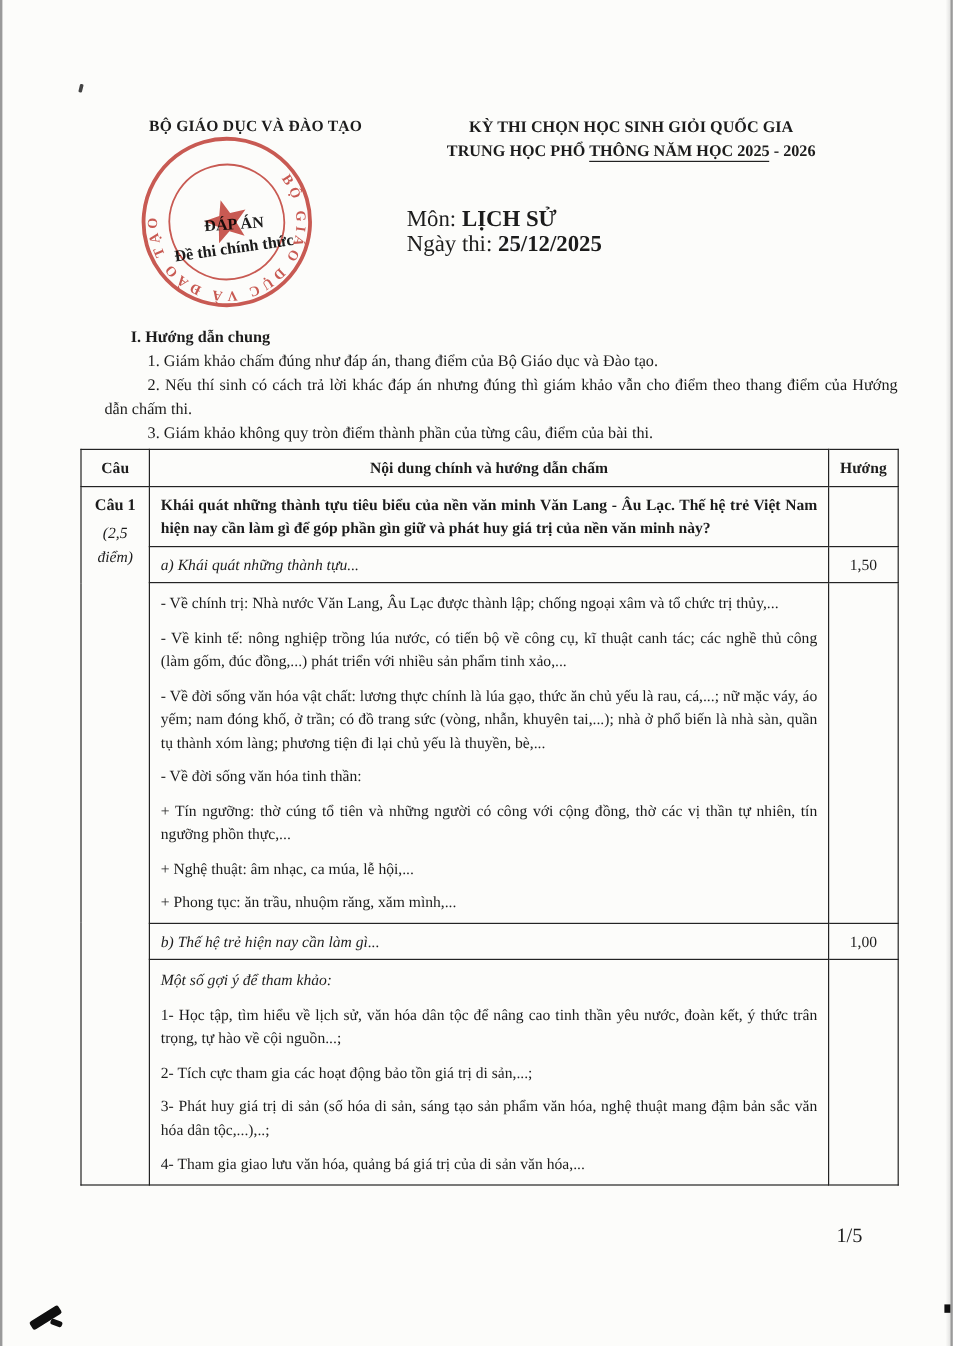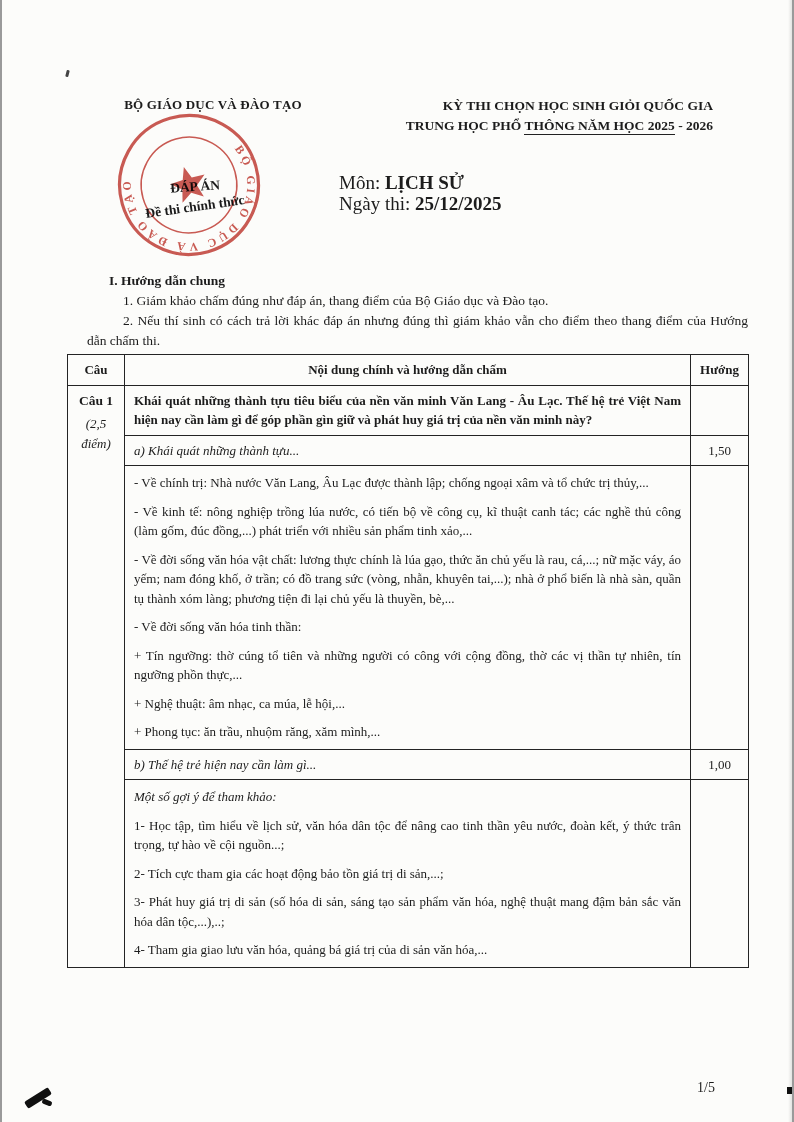--- a/index.html
+++ b/index.html
@@ -17,21 +17,21 @@
   .header-left { position:absolute; left:105px; top:97px; width:212px; text-align:center; }
   .ministry { font-weight:bold; font-size:13px; letter-spacing:.2px; }
   .dap-an { position:absolute; left:132px; top:179px; width:122px; text-align:center;
     font-weight:bold; font-size:13.5px; transform:rotate(-4deg); }
   .de-thi { position:absolute; left:118px; top:199px; width:150px; text-align:center;
     font-weight:bold; font-size:13.5px; transform:rotate(-8deg); }
   .stamp { position:absolute; left:112px; top:110px; width:150px; height:150px;
     opacity:.82; mix-blend-mode:multiply; transform:rotate(-16deg); }
 
   .header-right { position:absolute; left:337px; top:96px; width:374px; }
-  .exam-title { font-weight:bold; font-size:13.5px; text-align:right; line-height:20px; }
+  .exam-title { font-weight:bold; font-size:13.5px; text-align:center; line-height:20px; }
   .u-part { border-bottom:1.4px solid #222; padding-bottom:1px; }
   .header-meta { margin-top:36px; text-align:left; line-height:21px; font-size:19px; }
   .bold { font-weight:bold; }
 
   
   .main { position:absolute; left:85px; top:271px; width:661px; line-height:20px; }
   .sec-heading { font-weight:bold; margin:0 0 0 22px; }
   .instr { margin:0; text-indent:36px; text-align:justify; }
 
   
@@ -44,21 +44,21 @@
   .qno { font-weight:bold; font-size:13.5px; display:block; }
   .qpts { font-style:italic; display:block; margin-top:4px; }
   td.qtext { font-weight:bold; text-align:justify; }
   td.part { font-style:italic;margin-left:40px; }
   td.score { text-align:center; }
   p.ans { margin:2px 0 9px; text-align:justify; }
   p.ans:last-child { margin-bottom:2px; }
   p.intro { font-style:italic; }
 
   
-  .page-number { position:absolute; left:695px; top:1080px; font-size:14px; }
+  .page-number { position:absolute; left:695px; top:1020px; font-size:17px; }
   .artifact-top { position:absolute; left:64px; top:70px; width:3px; height:7px;
     background:#444; transform:rotate(14deg); border-radius:1px; }
   .artifact-bl { position:absolute; left:22px; top:1094px; width:28px; height:8px;
     background:#101010; transform:rotate(-32deg); border-radius:2px; }
   .artifact-bl2 { position:absolute; left:40px; top:1100px; width:10px; height:5px;
     background:#101010; transform:rotate(20deg); border-radius:2px; }
   .artifact-r { position:absolute; left:785px; top:1087px; width:9px; height:7px;
     background:#101010; }
 </style>
 </head>
@@ -91,20 +91,21 @@
     <div class="header-meta">
       <div><span>Môn: </span><span class="bold">LỊCH SỬ</span></div>
       <div><span>Ngày thi: </span><span class="bold">25/12/2025</span></div>
     </div>
   </div>
 
   <div class="main">
     <p class="sec-heading">I. Hướng dẫn chung</p>
     <p class="instr">1. Giám khảo chấm đúng như đáp án, thang điểm của Bộ Giáo dục và Đào tạo.</p>
     <p class="instr">2. Nếu thí sinh có cách trả lời khác đáp án nhưng đúng thì giám khảo vẫn cho điểm theo thang điểm của Hướng dẫn chấm thi.</p>
+    <p class="instr">3. Giám khảo không quy tròn điểm thành phần của từng câu, điểm của bài thi.</p>
 
     <table class="grading">
       <colgroup>
           <col style="width:57px">
           <col style="width:566px">
           <col style="width:58px">
         </colgroup>
       <tbody>
           <tr>
         <th class="h">Câu</th>

